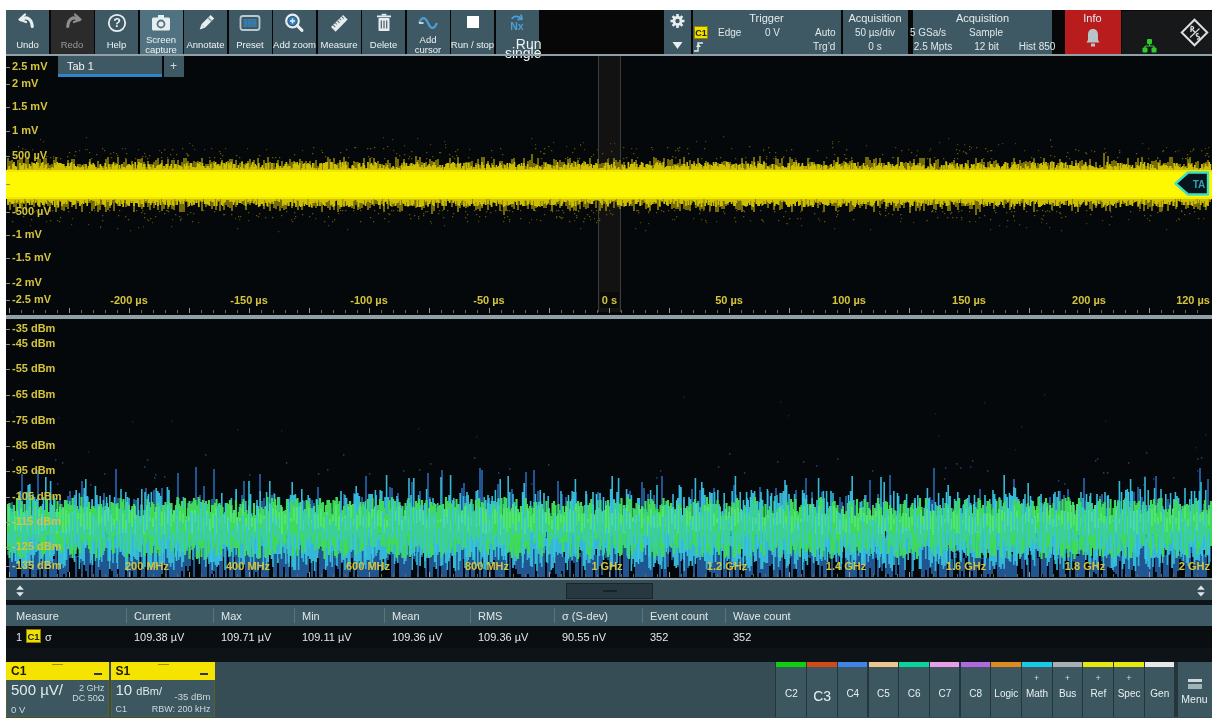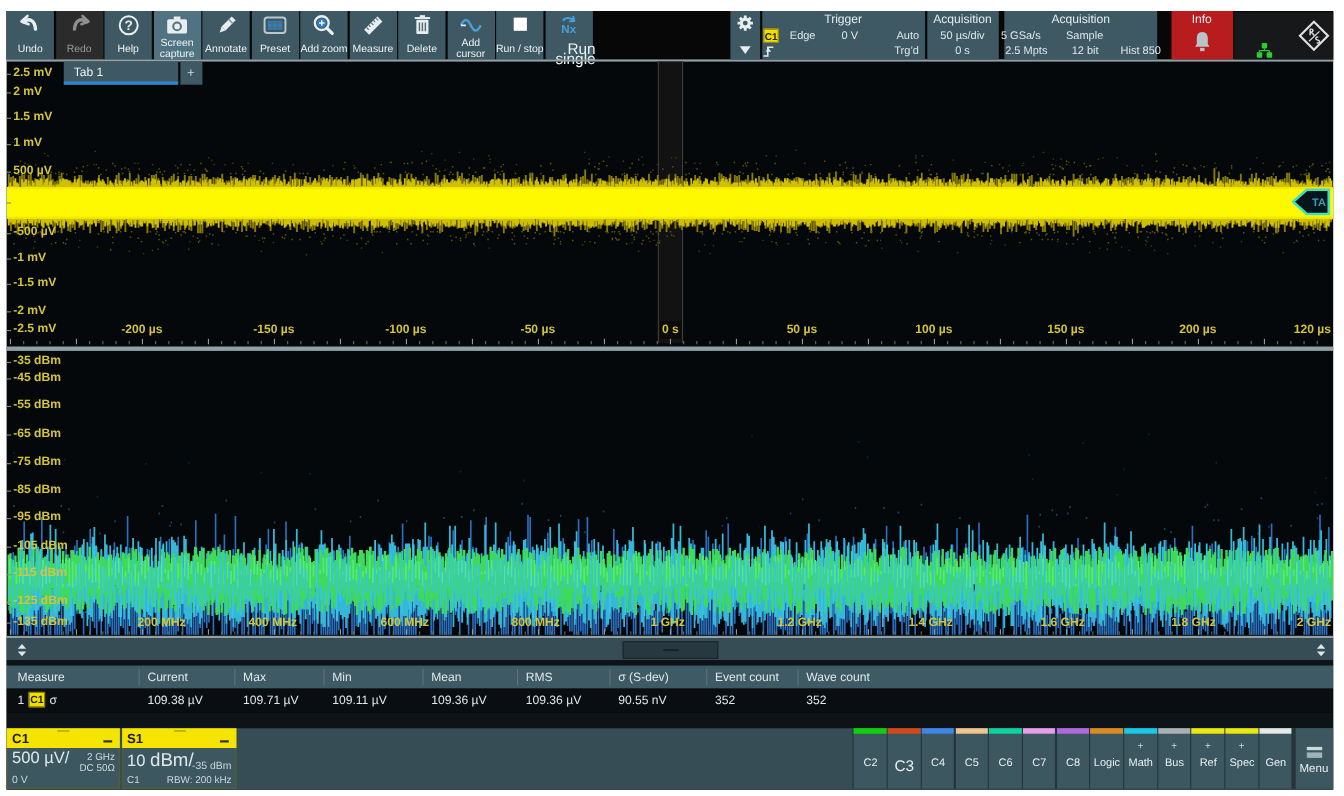--- a/index.html
+++ b/index.html
@@ -504,21 +504,21 @@
     <div style="position:absolute;right:3px;top:3px;font-size:9px;color:#cdd8db">2 GHz</div>
     <div style="position:absolute;right:3px;top:13px;font-size:9px;color:#cdd8db">DC 50Ω</div>
     <div style="position:absolute;left:4px;top:24px;font-size:9.5px;color:#cdd8db">0 V</div>
   </div>
 <div class="abs" style="left:110.5px;top:662px;width:104px;height:18px;background:#f4e400">
     <div style="position:absolute;left:5px;top:2px;font-size:12px;font-weight:bold;color:#1a1a00">S1</div>
     <div style="position:absolute;right:7px;top:11px;width:8px;height:2px;background:#333"></div>
     <div style="position:absolute;left:47px;top:1.5px;width:11px;height:1.5px;background:#9a9000"></div>
   </div>
 <div class="abs" style="left:110.5px;top:680px;width:104px;height:37px;background:#3c5760;border:1px solid #5a5f28;border-top:none">
-    <div style="position:absolute;left:4px;top:1px;font-size:15px;color:#dfe9ec">10 <span style="font-size:17px">dBm/</span></div>
+    <div style="position:absolute;left:4px;top:1px;font-size:15px;color:#dfe9ec">10 <span style="font-size:11px">dBm/</span></div>
     <div style="position:absolute;right:3px;top:11px;font-size:9.5px;color:#cdd8db">-35 dBm</div>
     <div style="position:absolute;left:4px;top:24px;font-size:9px;color:#cdd8db">C1</div>
     <div style="position:absolute;right:3px;top:24px;font-size:9px;color:#cdd8db">RBW: 200 kHz</div>
   </div>
 <div class="abs" style="left:774.5px;top:662px;width:403px;height:55px;background:#25353c"></div>
 <div style="position:absolute;left:776.4px;top:662px;width:29.5px;height:55px;background:#3c5760">
     <div style="position:absolute;left:0;top:0;width:100%;height:5px;background:#0fd00f"></div>
     <div style="position:absolute;left:-5px;top:26px;width:40px;text-align:center;font-size:10px;color:#e8f0f2">C2</div>
   </div>
 <div style="position:absolute;left:807.1px;top:662px;width:29.5px;height:55px;background:#3c5760">

